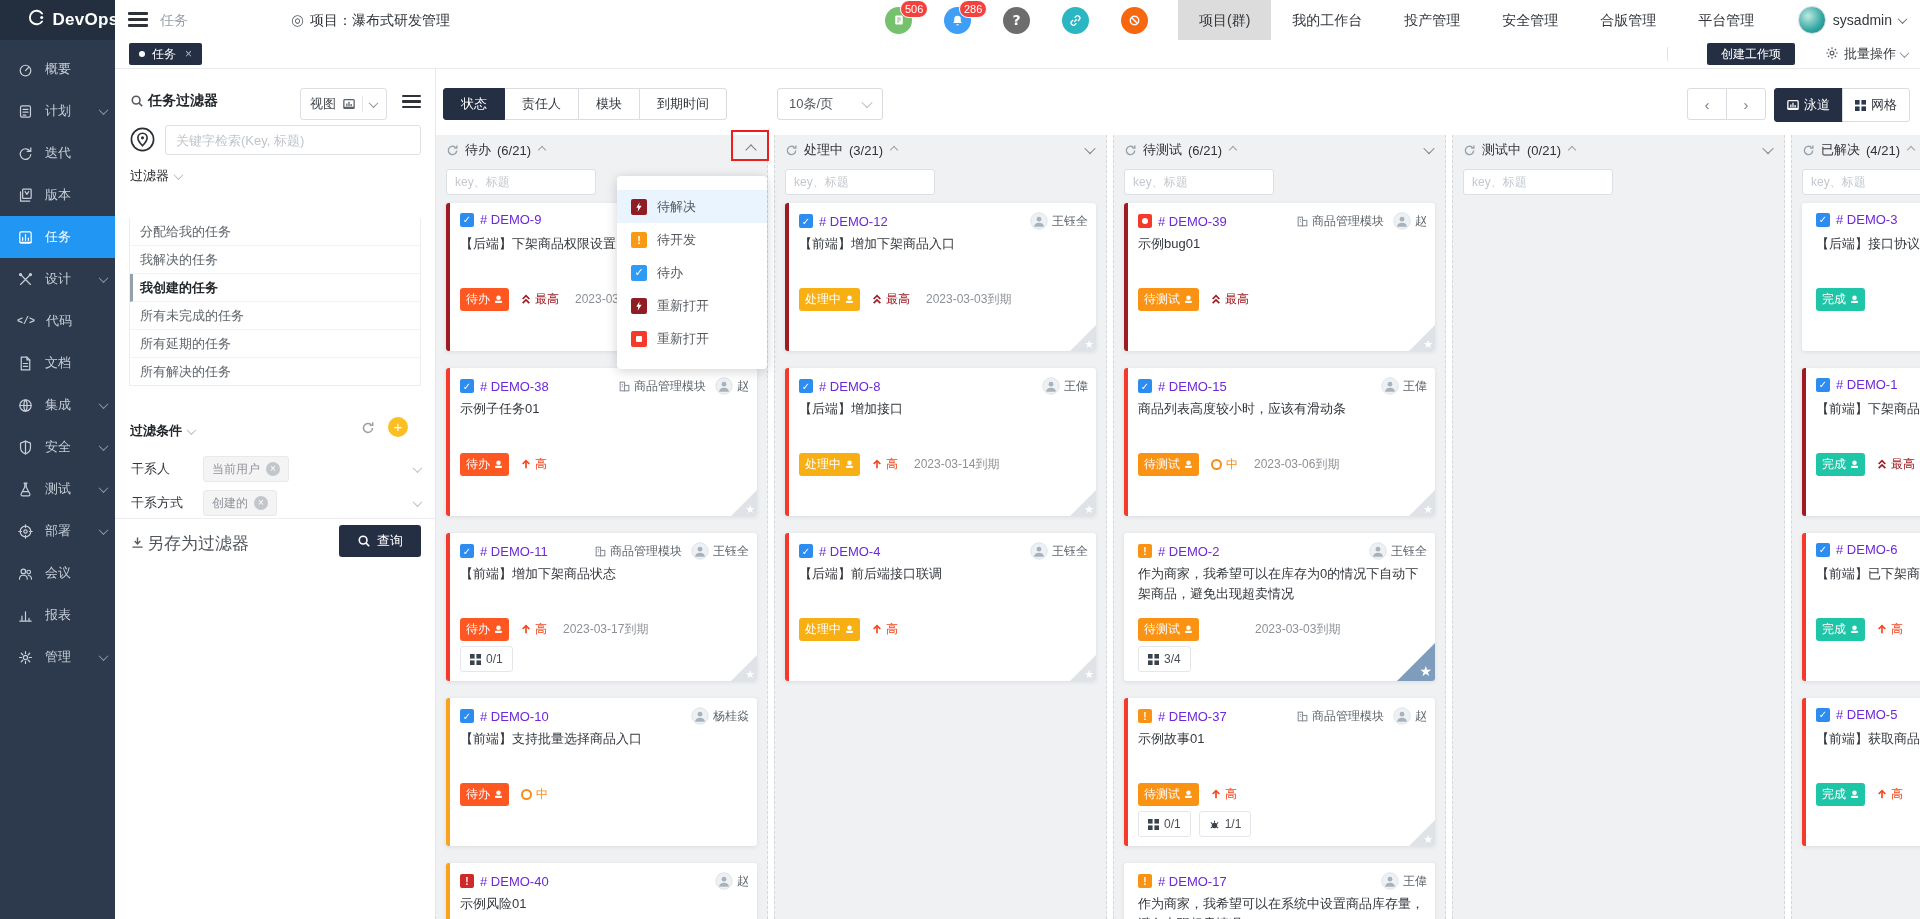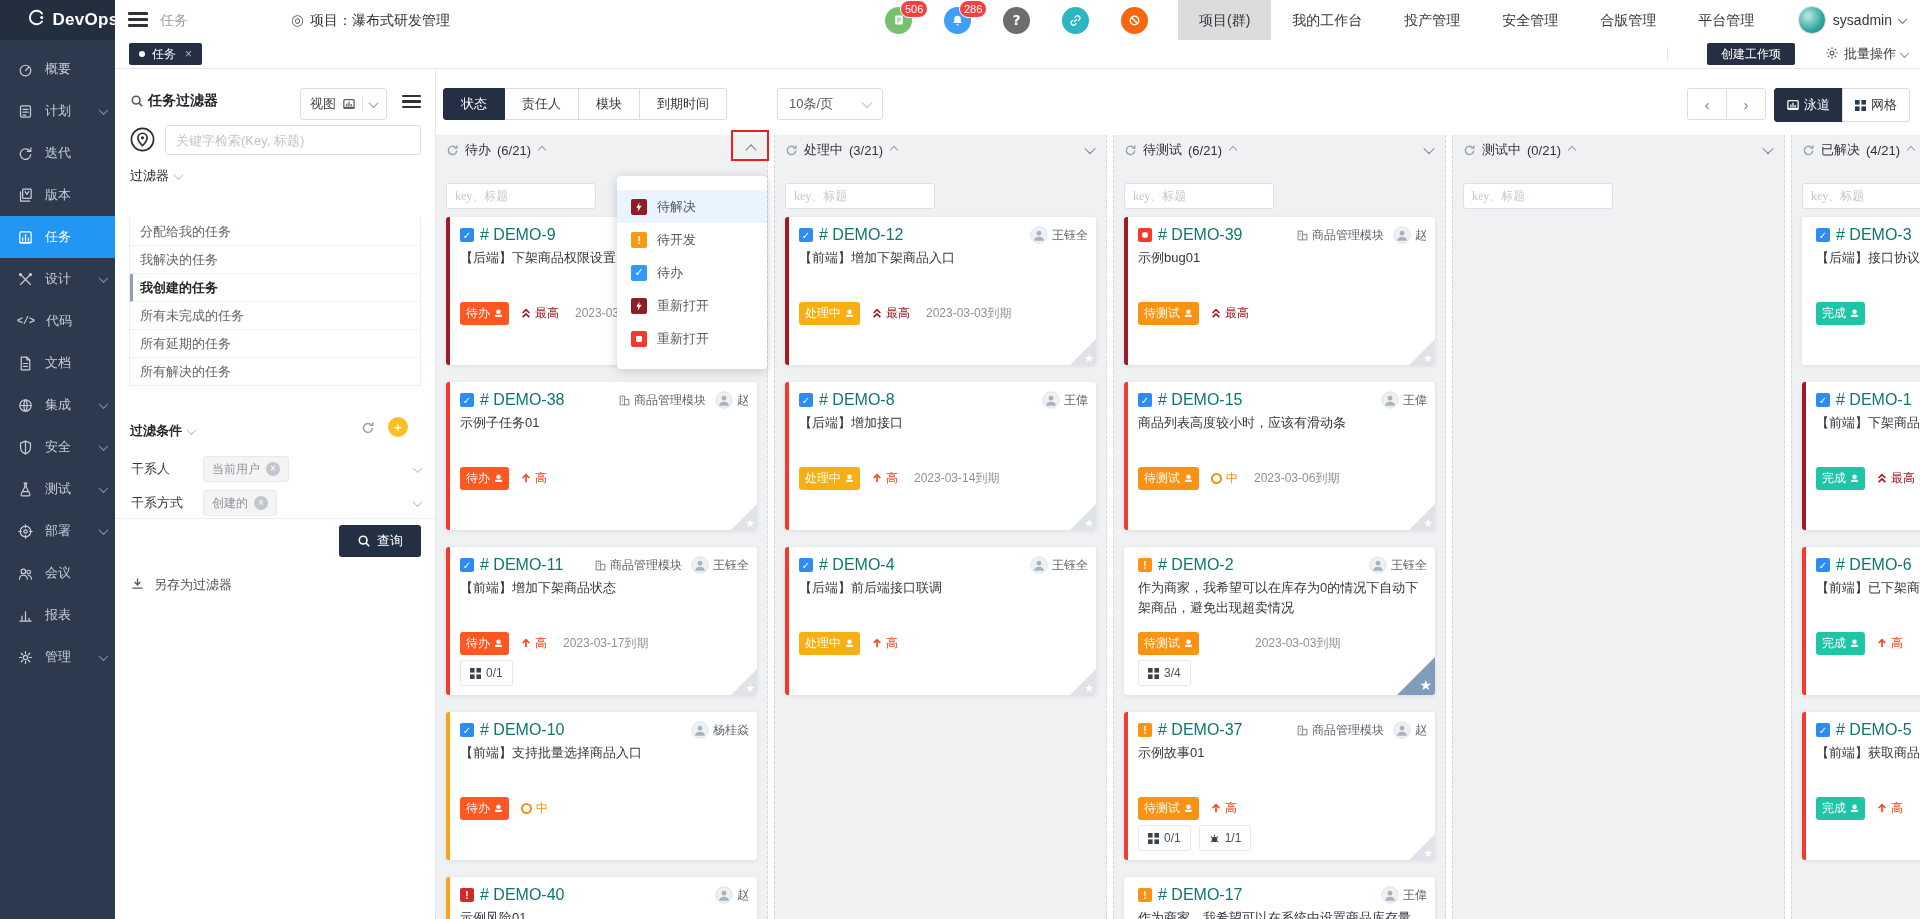--- a/index.html
+++ b/index.html
@@ -73,21 +73,21 @@
   .fp-item:last-child{border-bottom:none;}
   .fp-item.selected{color:#23272b;font-weight:bold;border-left:3px solid #95a0ad;padding-left:7px;}
   .fp-ref{position:absolute;right:60px;top:353px;cursor:pointer;display:inline-flex;}
   .fp-plus{position:absolute;right:27px;top:349px;width:20px;height:20px;border-radius:50%;background:#fcbf23;color:#fff;font-size:15px;line-height:19px;text-align:center;cursor:pointer;}
   .cond{position:absolute;left:16px;right:14px;height:30px;display:flex;align-items:center;}
   .cond-lb{width:72px;font-size:13px;color:#33373c;}
   .cond-tag{display:inline-flex;align-items:center;gap:6px;height:24px;padding:0 8px;background:#f4f4f5;border:1px solid #e9e9eb;border-radius:3px;font-size:12px;color:#909399;cursor:pointer;}
   .tag-x{width:14px;height:14px;border-radius:50%;background:#c3c7cc;color:#fff;font-size:10px;line-height:14px;text-align:center;}
   .cond-ch{margin-left:auto;width:6px;height:6px;color:#b7bdc3;}
   .fp-div{position:absolute;left:0;right:0;top:450px;height:1px;background:#ebedf0;}
-  .fp-save{position:absolute;left:16px;top:464px;display:flex;align-items:center;gap:10px;font-size:13px;color:#4f545a;cursor:pointer;margin-top:44px;}
+  .fp-save{position:absolute;left:16px;top:464px;display:flex;align-items:center;gap:3px;font-size:17px;color:#4f545a;cursor:pointer;}
   .fp-query{position:absolute;right:14px;top:457px;width:82px;height:32px;background:#242f44;color:#fff;border:none;border-radius:3px;display:flex;align-items:center;justify-content:center;gap:6px;font-size:13px;cursor:pointer;font-family:inherit;}
   
   .board{position:absolute;left:435px;top:68px;right:0;bottom:0;background:#fff;overflow:hidden;}
   .b-toolbar{position:absolute;left:0;top:0;right:0;height:67px;background:#fff;z-index:3;}
   .bt-group{position:absolute;left:8px;top:20px;display:flex;}
   .bt-btn{height:32px;padding:0 17px;background:#fff;border:1px solid #d9dce1;color:#33373c;font-size:13px;cursor:pointer;margin-left:-1px;font-family:inherit;}
   .bt-btn:first-child{border-radius:3px 0 0 3px;margin-left:0;}
   .bt-btn:last-child{border-radius:0 3px 3px 0;}
   .bt-btn.active{background:#242f44;border-color:#242f44;color:#fff;z-index:1;}
   .bt-select{position:absolute;left:342px;top:20px;width:106px;height:32px;border:1px solid #d9dce1;border-radius:3px;display:flex;align-items:center;justify-content:space-between;padding:0 11px;font-size:13px;color:#55595e;cursor:pointer;box-sizing:border-box;}
@@ -101,30 +101,30 @@
   .vw:first-child{border-radius:3px 0 0 3px;}
   .vw:last-child{border-radius:0 3px 3px 0;}
   .vw.active{background:#242f44;border-color:#242f44;color:#fff;}
   .cols{position:absolute;left:0;top:67px;right:0;bottom:0;display:flex;overflow:hidden;}
   .col{flex:0 0 331px;margin-right:6px;background:#f0f1f3;border-left:1px dashed #d5d8db;border-right:1px dashed #d5d8db;position:relative;overflow:hidden;padding-top:2px;box-sizing:content-box;}
   .col-h{height:26px;display:flex;align-items:center;gap:6px;padding:0 12px 0 10px;font-size:13px;color:#2f3338;}
   .sync{display:inline-flex;}
   .col-ct{color:#2f3338;}
   .mini{width:5px;height:5px;color:#9aa2aa;margin-left:2px;}
   .col-caret{width:7px;height:7px;color:#7a8087;cursor:pointer;}
-  .col-search{margin:20px 10px 8px;font-family:Liberation Serif, serif;}
+  .col-search{margin:6px 10px 8px;}
   .col-inp{width:150px;height:26px;border:1px solid #dcdfe4;border-radius:3px;background:#fff;padding:0 8px;font-size:12px;box-sizing:border-box;outline:none;font-family:inherit;}
   .col-inp::placeholder{color:#c3c8ce;}
   .cards{padding:0 10px;}
   .card{height:148px;margin-bottom:17px;background:#fff;border-radius:3px;border-left:4px solid transparent;position:relative;box-shadow:0 1px 4px rgba(30,40,50,.10);overflow:hidden;}
   .c-head{position:absolute;top:9px;left:10px;right:8px;display:flex;align-items:center;justify-content:space-between;}
   .c-idw{display:flex;align-items:center;gap:6px;}
   .tico{width:14px;height:14px;border-radius:2px;color:#fff;font-size:10px;font-weight:bold;display:inline-flex;align-items:center;justify-content:center;flex:none;}
   .bdot{width:6px;height:6px;background:#fff;border-radius:50%;}
-  .c-id{color:#0f766e;font-size:16px;text-decoration:none;cursor:pointer;white-space:nowrap;}
+  .c-id{color:#6d28d9;font-size:13px;text-decoration:none;cursor:pointer;white-space:nowrap;}
   .c-right{display:flex;align-items:center;gap:9px;font-size:12px;color:#5f656b;white-space:nowrap;}
   .c-mod{display:inline-flex;align-items:center;gap:3px;}
   .c-ass{display:inline-flex;align-items:center;gap:4px;}
   .c-title{position:absolute;top:31px;left:10px;right:10px;font-size:13px;color:#33373c;line-height:20px;max-height:40px;overflow:hidden;}
   .c-meta{position:absolute;top:84px;left:10px;right:10px;display:flex;align-items:center;height:24px;}
   .c-badge{display:inline-flex;align-items:center;gap:4px;color:#fff;font-size:12px;padding:3px 6px;border-radius:3px;white-space:nowrap;}
   .c-prio{display:inline-flex;align-items:center;gap:4px;font-size:12px;margin-left:12px;white-space:nowrap;}
   .ringo{width:7px;height:7px;border:2px solid #fa8c16;border-radius:50%;display:inline-block;}
   .c-due{font-size:12px;color:#8d9196;margin-left:16px;white-space:nowrap;}
   .c-cnt{position:absolute;top:113px;left:10px;display:flex;gap:8px;}

